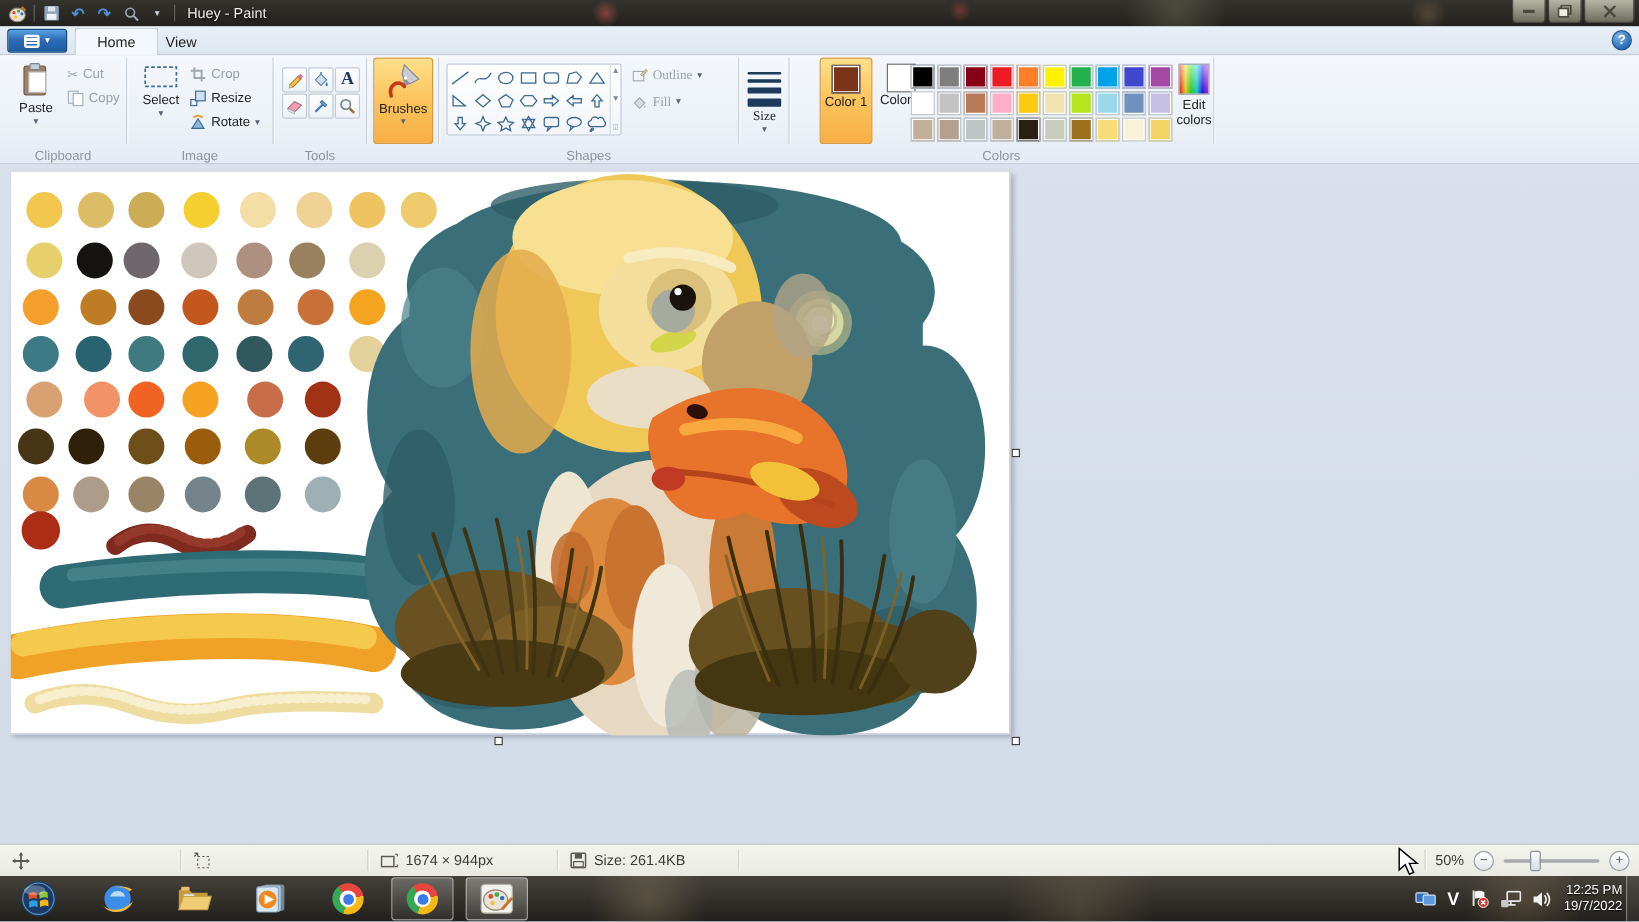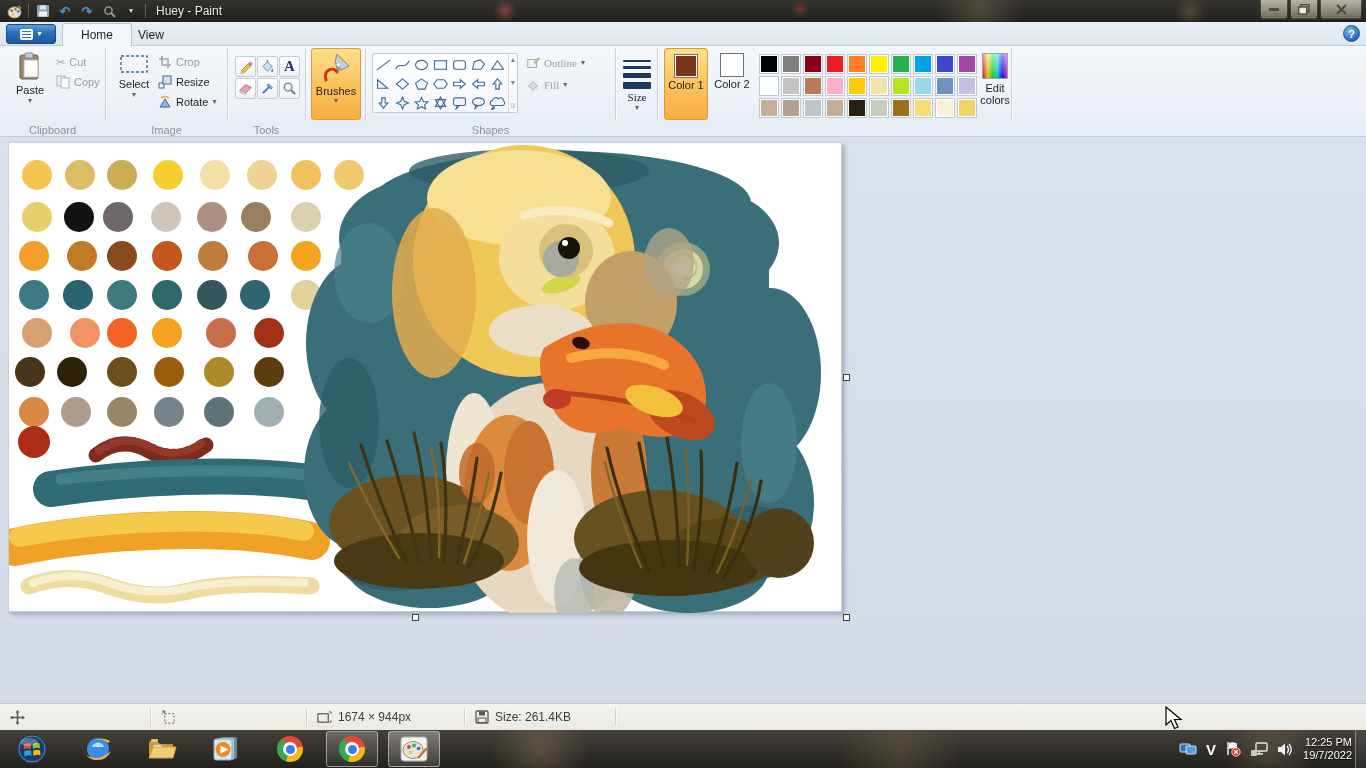--- a/index.html
+++ b/index.html
@@ -85,21 +85,21 @@
   .of-row { display:flex; align-items:center; gap:4px; }
 
   
   #grp-size { left:616px; width:42px; }
   #btn-size { position:absolute; left:2px; top:0; width:38px; height:72px;font-family:Liberation Serif, serif; }
   .size-bars { display:flex; flex-direction:column; gap:4px; align-items:center; padding-top:8px; }
   .size-bars i { display:block; width:28px; background:#1b3a5c; border-radius:1px; }
 
   
   #grp-colors { left:658px; width:354px; }
-  .colbtn { position:absolute; top:0; width:44px; height:72px; display:flex; flex-direction:column; align-items:center; padding-top:5px; gap:1px; border-radius:3px; }
+  .colbtn { position:absolute; top:0; width:44px; height:72px; display:flex; flex-direction:column; align-items:center; padding-top:5px; gap:1px; border-radius:3px;margin-left:19px; }
   .colbtn.selected { background:linear-gradient(#ffe08a,#fcc35c 50%,#f7ae45); border:1px solid #d99b3c; }
   #btn-color1 { left:6px; }
   #btn-color2 { left:52px; }
   .swatch-big { width:24px; height:24px; border:1px solid #707070; box-shadow:inset 0 0 0 1px #fff; }
   #palette-grid { position:absolute; left:100px; top:5px; display:grid; grid-template-columns:repeat(10,22px); grid-auto-rows:22px; }
   .pal-cell { width:20px; height:20px; border:1px solid #c0c8d2; box-shadow:inset 0 0 0 1px #fff; margin:1px; }
   #btn-editcolors { position:absolute; left:322px; top:2px; width:30px; height:70px; display:flex; flex-direction:column; align-items:center; gap:3px; padding-top:3px; text-align:center; }
   #rainbow { width:26px; height:26px; border:1px solid #9aa2ae;
     background:linear-gradient(rgba(255,255,255,.55), rgba(0,0,0,.15)), linear-gradient(90deg,#ff1a1a,#ffe61a,#2ee62e,#1ae6e6,#1a1aff,#e61ae6); }
 
@@ -593,20 +593,21 @@
         <div class="pal-cell" style="background: rgb(200, 204, 188);"></div>
         <div class="pal-cell" style="background: rgb(156, 111, 26);"></div>
         <div class="pal-cell" style="background: rgb(248, 220, 120);"></div>
         <div class="pal-cell" style="background: rgb(250, 242, 216);"></div>
         <div class="pal-cell" style="background: rgb(242, 212, 102);"></div>
       </div>
     <div id="btn-editcolors">
       <span id="rainbow"></span>
       <span class="rlabel" style="line-height:12px;">Edit colors</span>
     </div>
+    <div class="rgroup-label">Colors</div>
   </div>
 </div>
 
 <div id="workspace">
   <div id="canvas">
     <svg width="834" height="470" viewBox="0 0 834 470">
 
       <g id="dot-layer">
           <circle cx="28" cy="32" r="15" fill="#F2C64F"></circle>
           <circle cx="71" cy="32" r="15" fill="#DDBC66"></circle>
@@ -803,20 +804,29 @@
   <div class="sb-sep"></div>
   <div class="sb-item" style="width:150px;">
     <svg width="14" height="14" viewBox="0 0 14 14">
         <rect x="1" y="1" width="12" height="12" rx="1" fill="none" stroke="#5a5a52" stroke-width="1.3"></rect>
         <rect x="4" y="1.5" width="6" height="4" fill="#5a5a52"></rect>
         <rect x="3" y="8" width="8" height="4.5" fill="none" stroke="#5a5a52"></rect>
       </svg>
     <span>Size: 261.4KB</span>
   </div>
   <div class="sb-sep"></div>
+  <div id="sb-zoom">
+    <div class="sb-sep"></div>
+    <span style="font-size:12px; color:#3c3c3c;">50%</span>
+    <div class="zoom-btn">−</div>
+    <div id="zoom-track">
+        <div id="zoom-thumb"></div>
+      </div>
+    <div class="zoom-btn">+</div>
+  </div>
 </div>
 
 <svg id="cursor" width="22" height="26" viewBox="0 0 22 26">
   <path d="M2,1 L2,19 L7,14.5 L10.5,22.5 L14,21 L10.5,13.5 L17,13.5 Z" fill="#fff" stroke="#000" stroke-width="1.2"></path>
 </svg>
 
 <div id="taskbar">
   <div class="tb-app" style="margin-left:6px;">
     <svg width="32" height="32" viewBox="0 0 32 32">
       <circle cx="16" cy="16" r="14.5" fill="#1b3a66"></circle>

